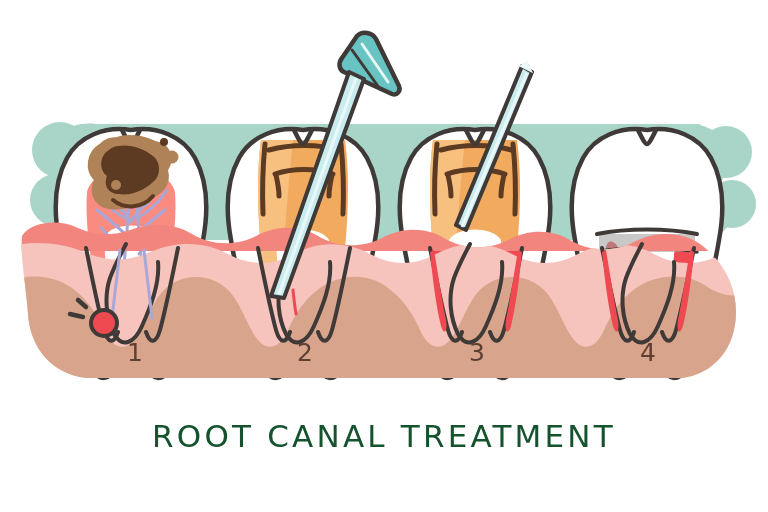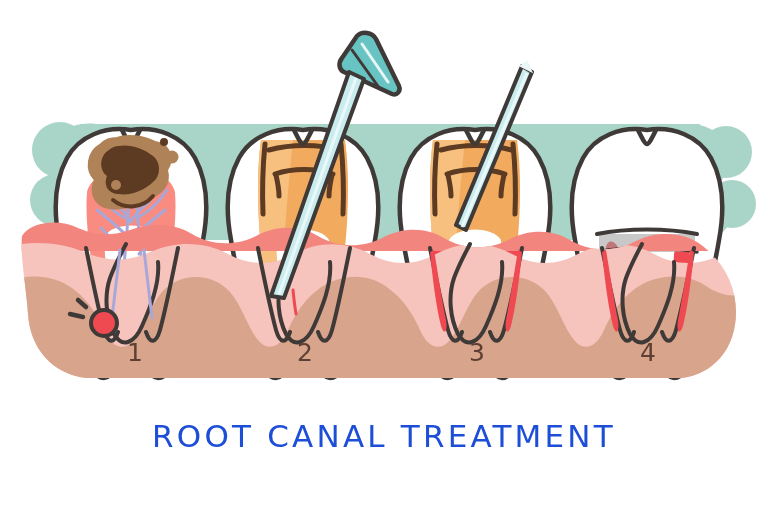--- a/index.html
+++ b/index.html
@@ -4,21 +4,21 @@
 <style>
   html,body{margin:0;padding:0;background:#ffffff;}
   body{width:768px;height:512px;overflow:hidden;
        font-family:"DejaVu Sans","Liberation Sans",sans-serif;}
   #stage{position:relative;width:768px;height:512px;background:#fff;}
   #art{position:absolute;left:0;top:0;}
   .title{
     position:absolute;left:0;top:418px;width:768px;text-align:center;
     font-family:"DejaVu Sans","Liberation Sans",sans-serif;
     font-size:31px;font-weight:400;letter-spacing:3.2px;
-    color:#1d4ed8;white-space:nowrap;
+    color:#14532d;white-space:nowrap;
   }
 </style>
 </head>
 <body>
 
 <div id="stage">
 
   <svg id="art" width="768" height="512" viewBox="0 0 768 512">
 
     <defs>

